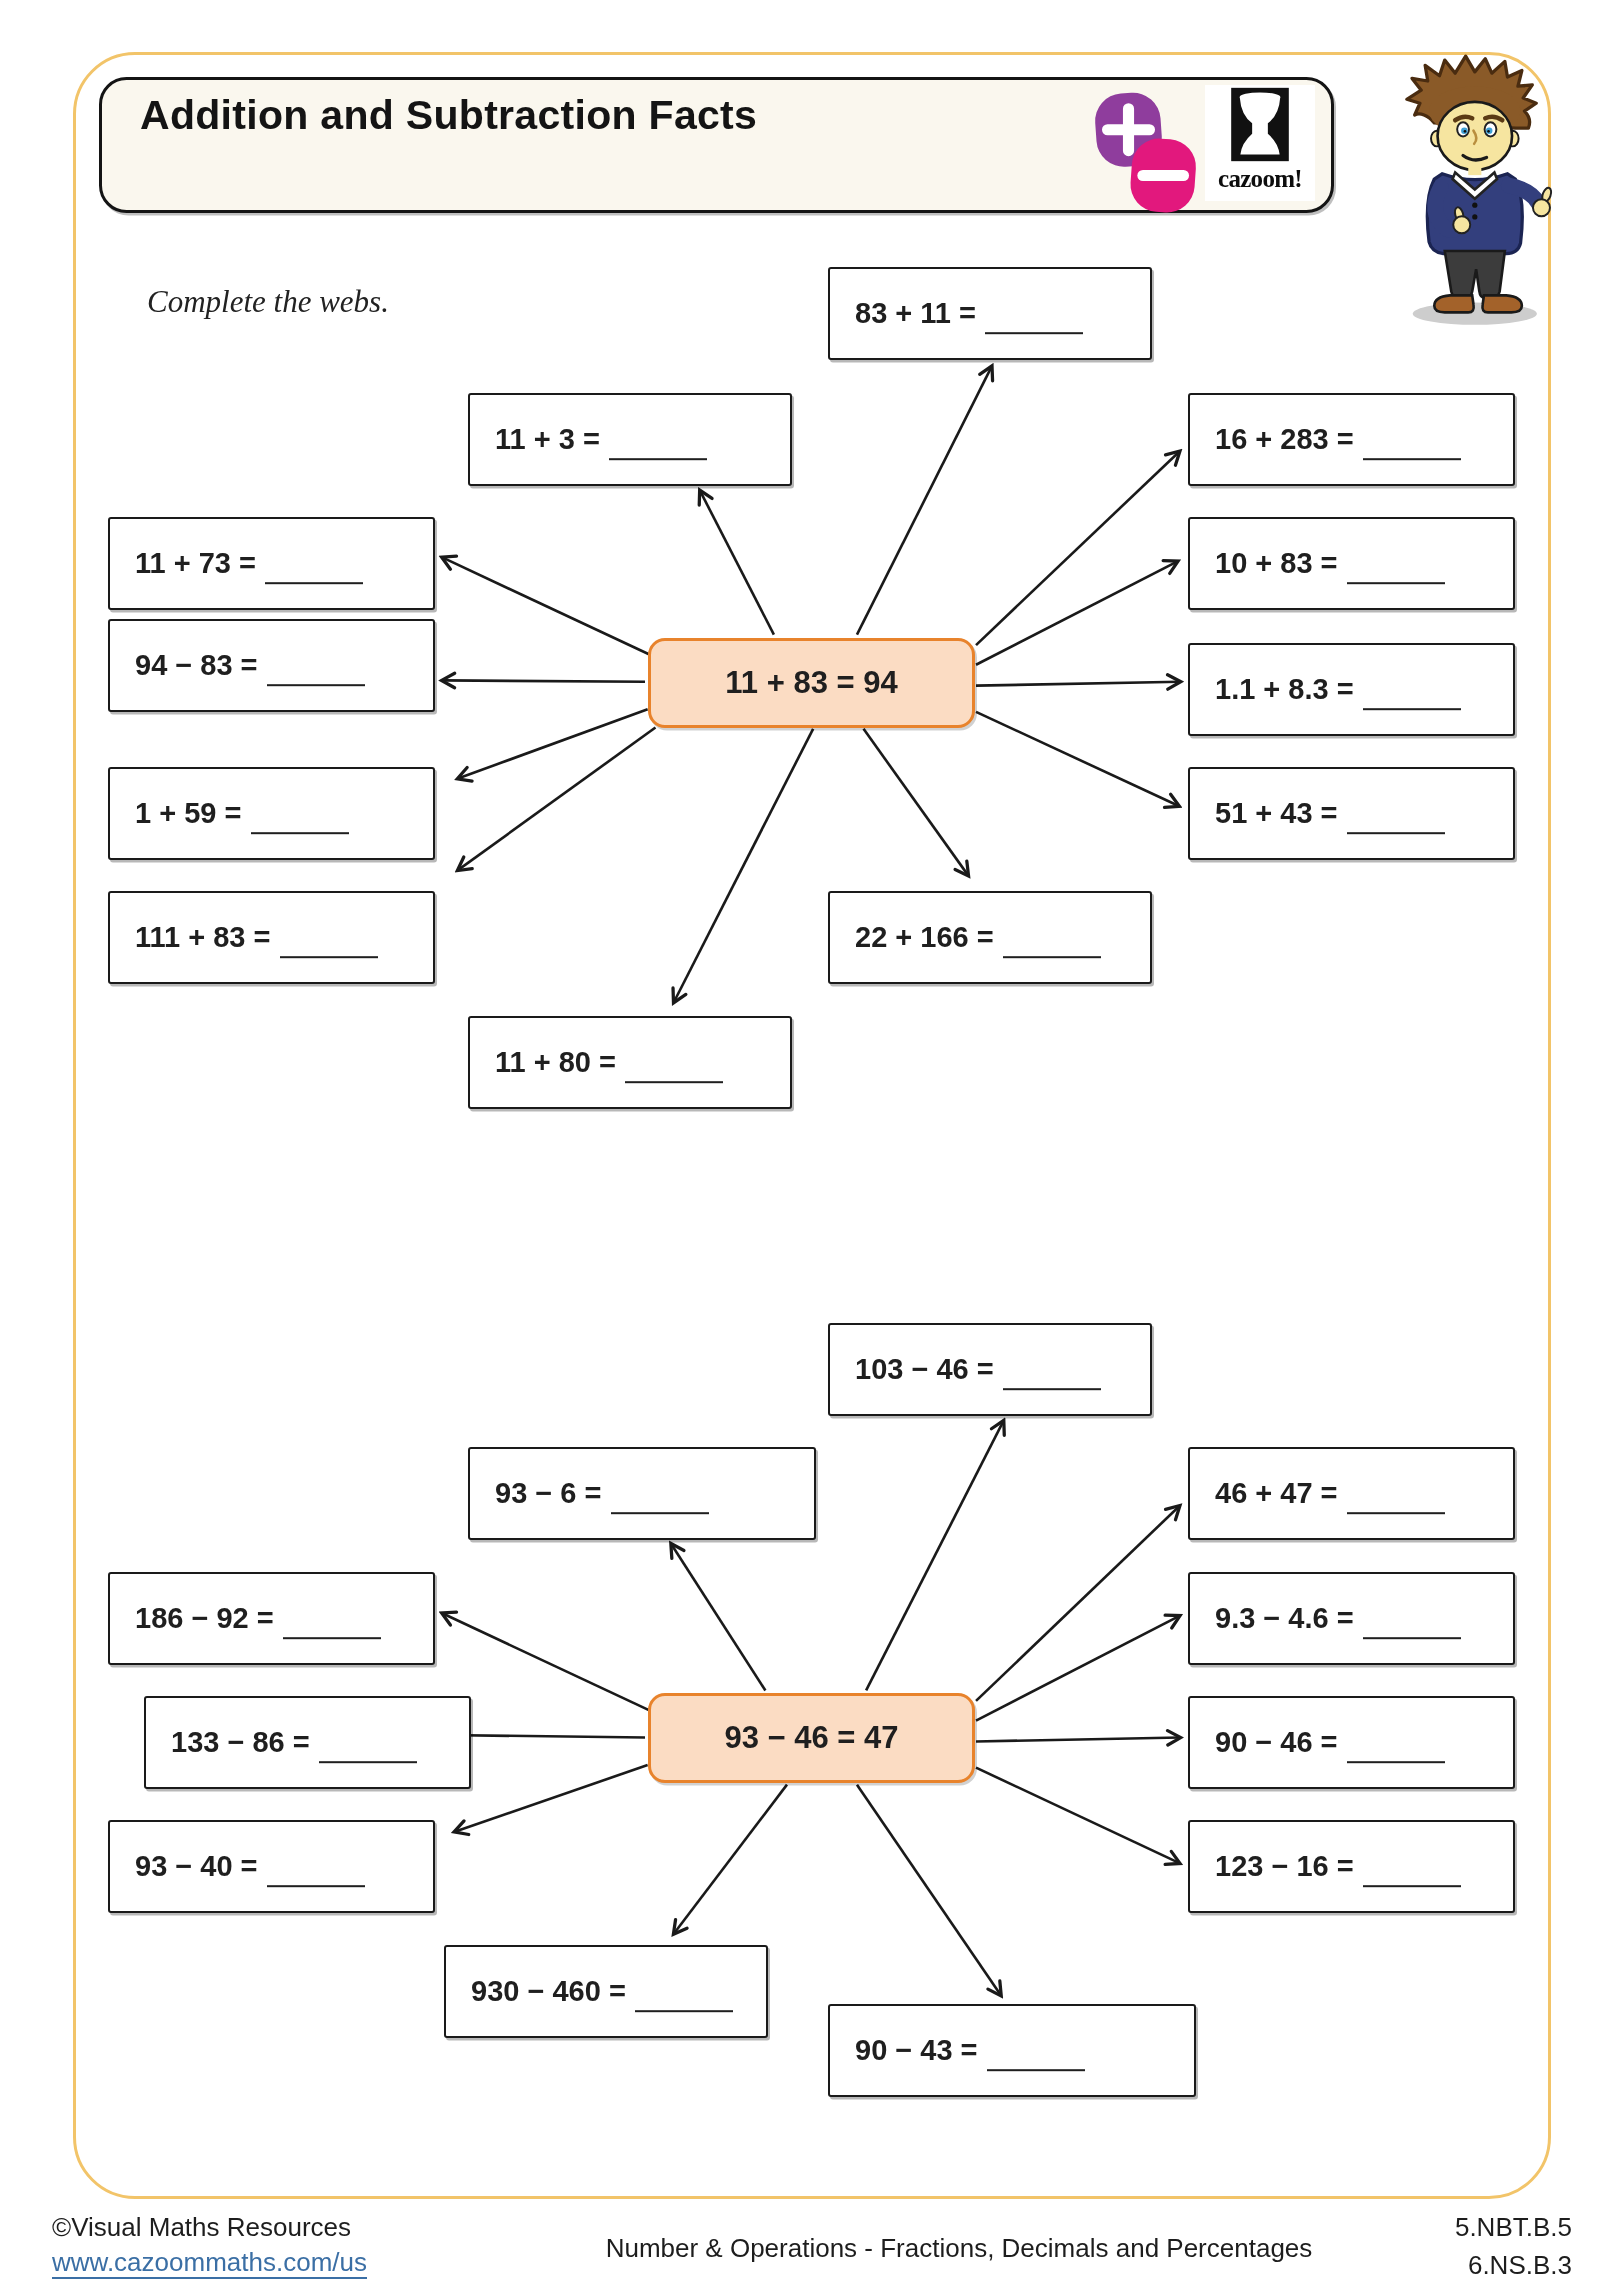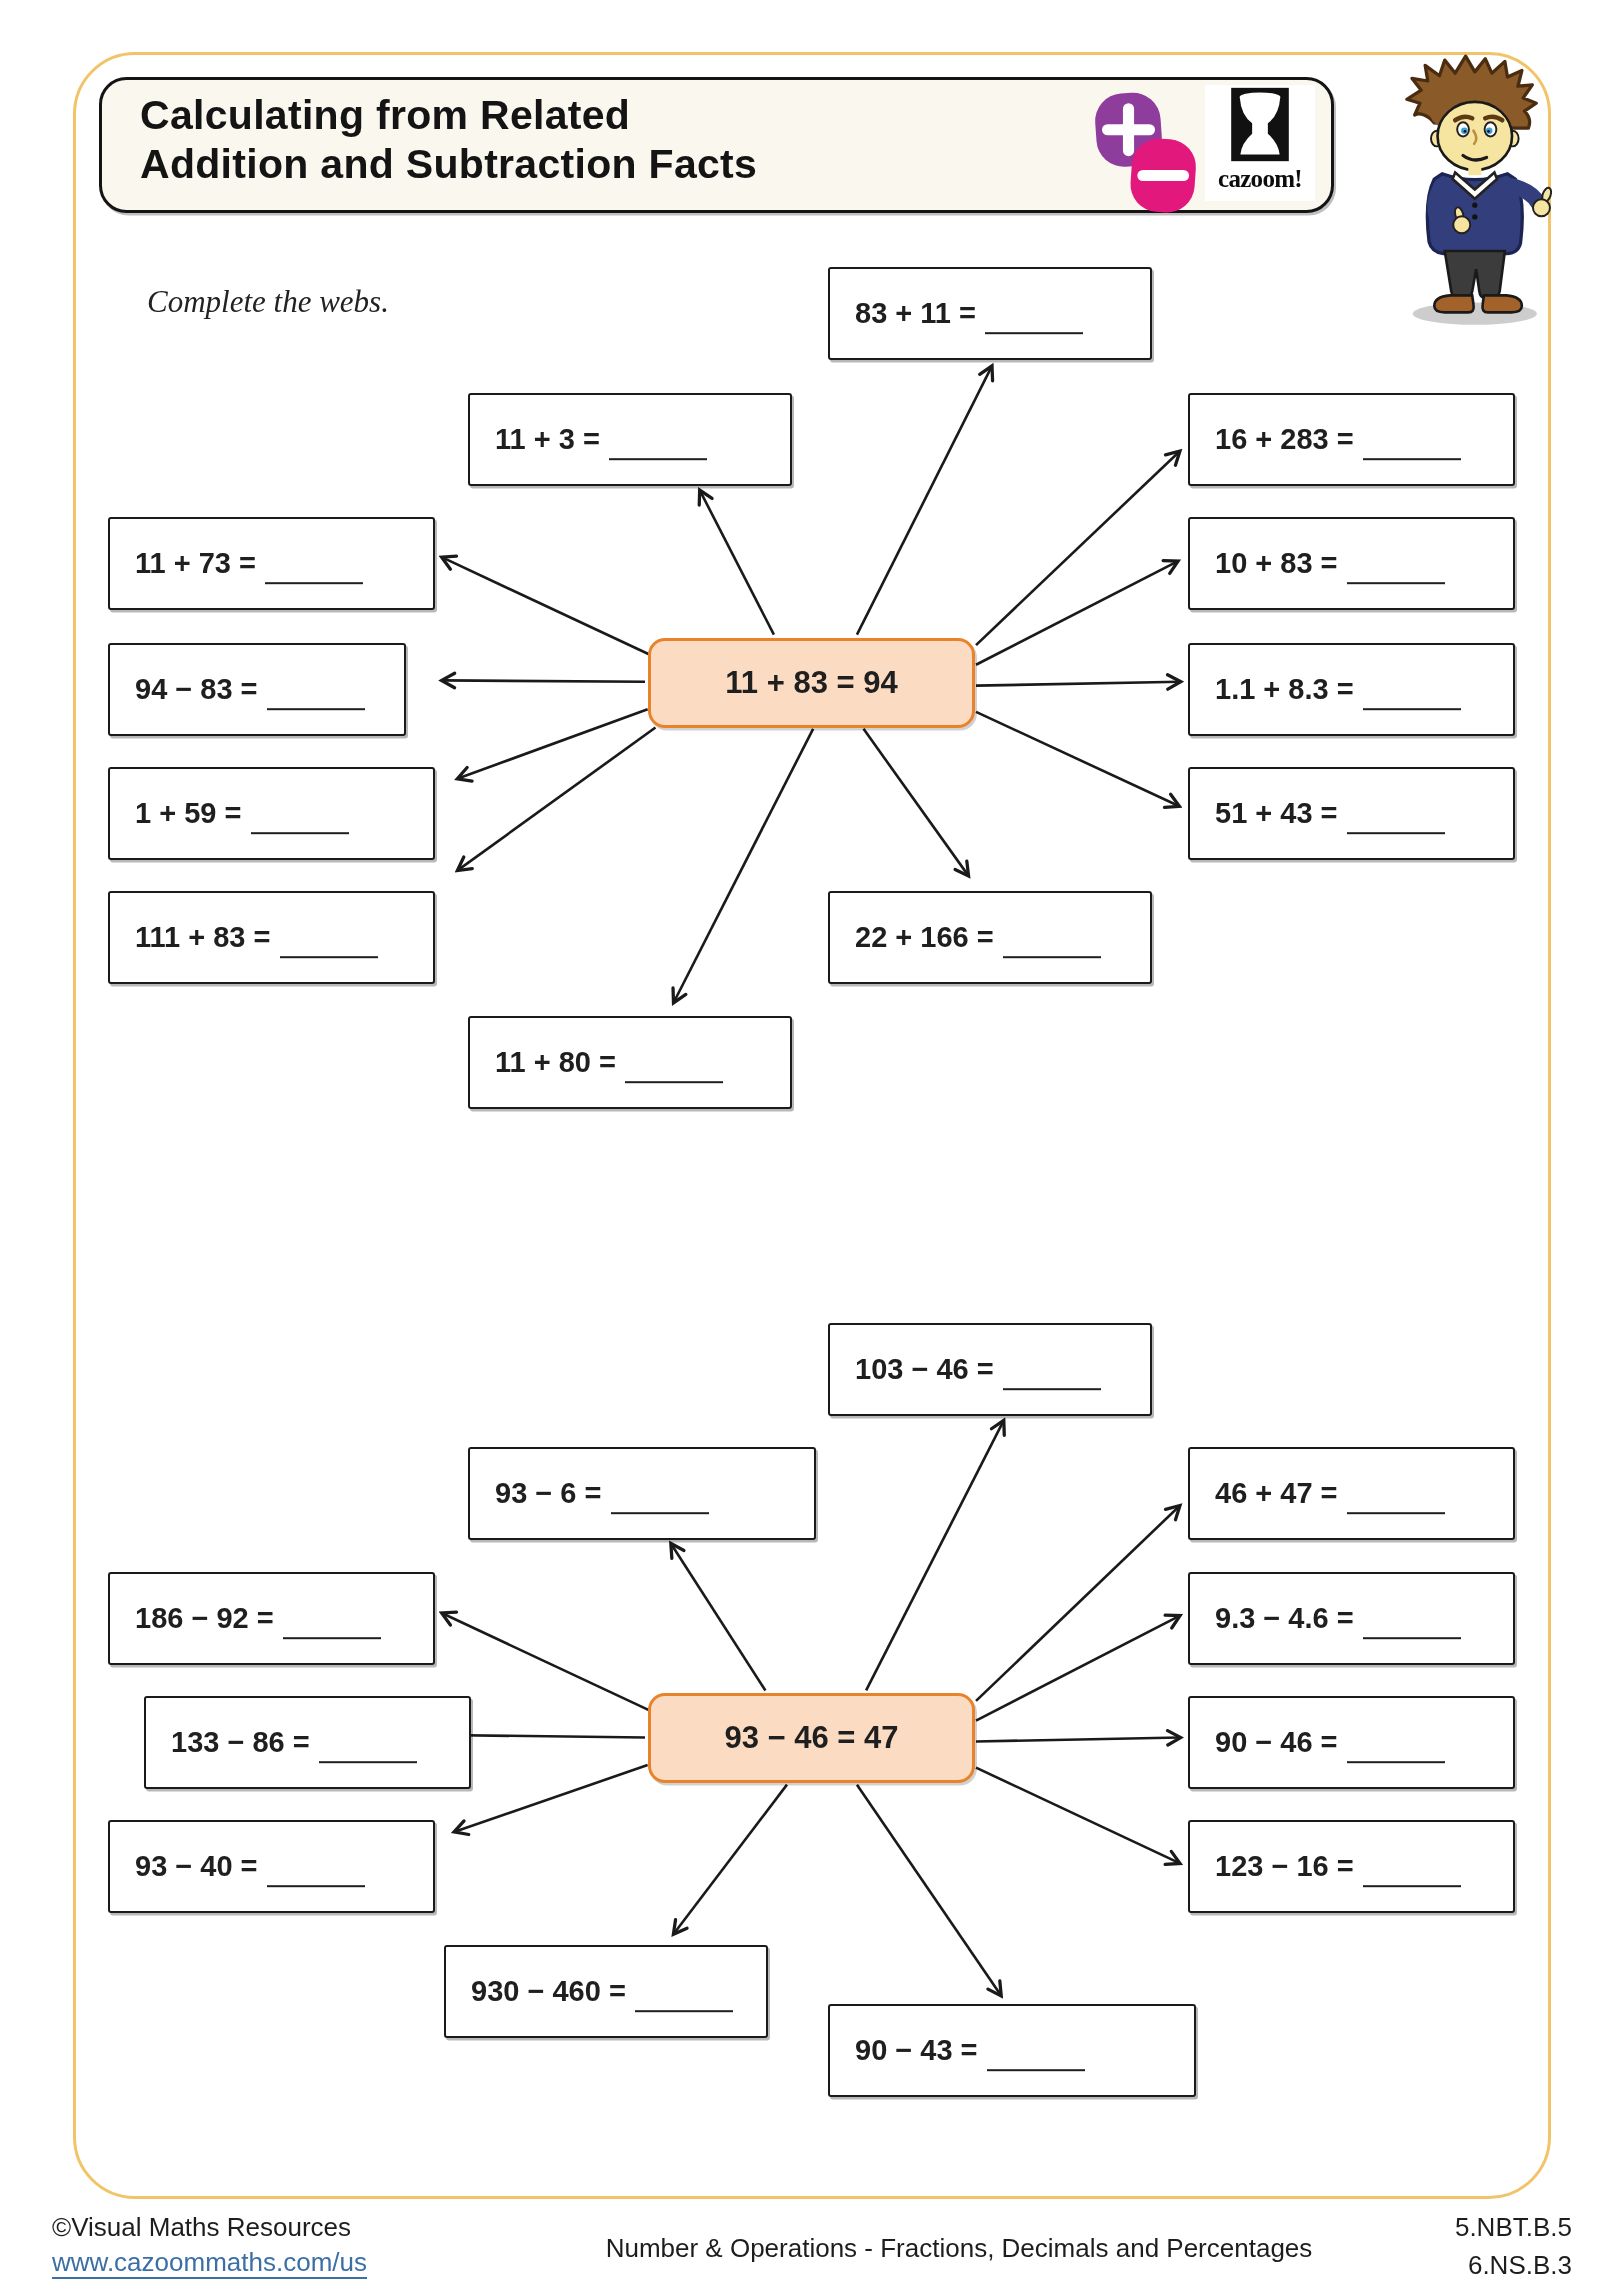--- a/index.html
+++ b/index.html
@@ -37,21 +37,20 @@
   .footer-right div+div{margin-top:11.8px;}
 </style>
 </head>
 <body>
 
 <div class="page">
   <div class="frame"></div>
 
   <div class="title-box">
     <div class="title-text">
-      <div>Calculating from Related</div>
       <div>Addition and Subtraction Facts</div>
     </div>
     <svg class="badges" viewBox="0 0 220 230">
       <g>
         <rect x="18" y="12" width="100" height="112" rx="42" style="fill:var(--plus-badge,#8f3d9d)" transform="rotate(-4 68 68)"></rect>
         <path d="M68,36 L68,100 M36,68 L100,68" stroke="#fff" stroke-width="17" stroke-linecap="round" fill="none"></path>
       </g>
       <g>
         <rect x="72" y="82" width="98" height="112" rx="42" style="fill:var(--minus-badge,#e2187d)" transform="rotate(4 121 138)"></rect>
         <path d="M90,138 L152,138" stroke="#fff" stroke-width="17" stroke-linecap="round" fill="none"></path>
@@ -144,21 +143,21 @@
         <span class="blank"></span>
     </div>
     <div class="fact-box" style="left:468px;top:393px;width:324px;">
       <span class="expr">11 + 3 =</span>
         <span class="blank"></span>
     </div>
     <div class="fact-box" style="left:108px;top:517px;width:327px;">
       <span class="expr">11 + 73 =</span>
         <span class="blank"></span>
     </div>
-    <div class="fact-box" style="left:108px;top:643px;width:298px;">
+    <div class="fact-box" style="left:108px;top:619px;width:327px;">
       <span class="expr">94 − 83 =</span>
         <span class="blank"></span>
     </div>
     <div class="fact-box" style="left:108px;top:767px;width:327px;">
       <span class="expr">1 + 59 =</span>
         <span class="blank"></span>
     </div>
     <div class="fact-box" style="left:108px;top:891px;width:327px;">
       <span class="expr">111 + 83 =</span>
         <span class="blank"></span>

